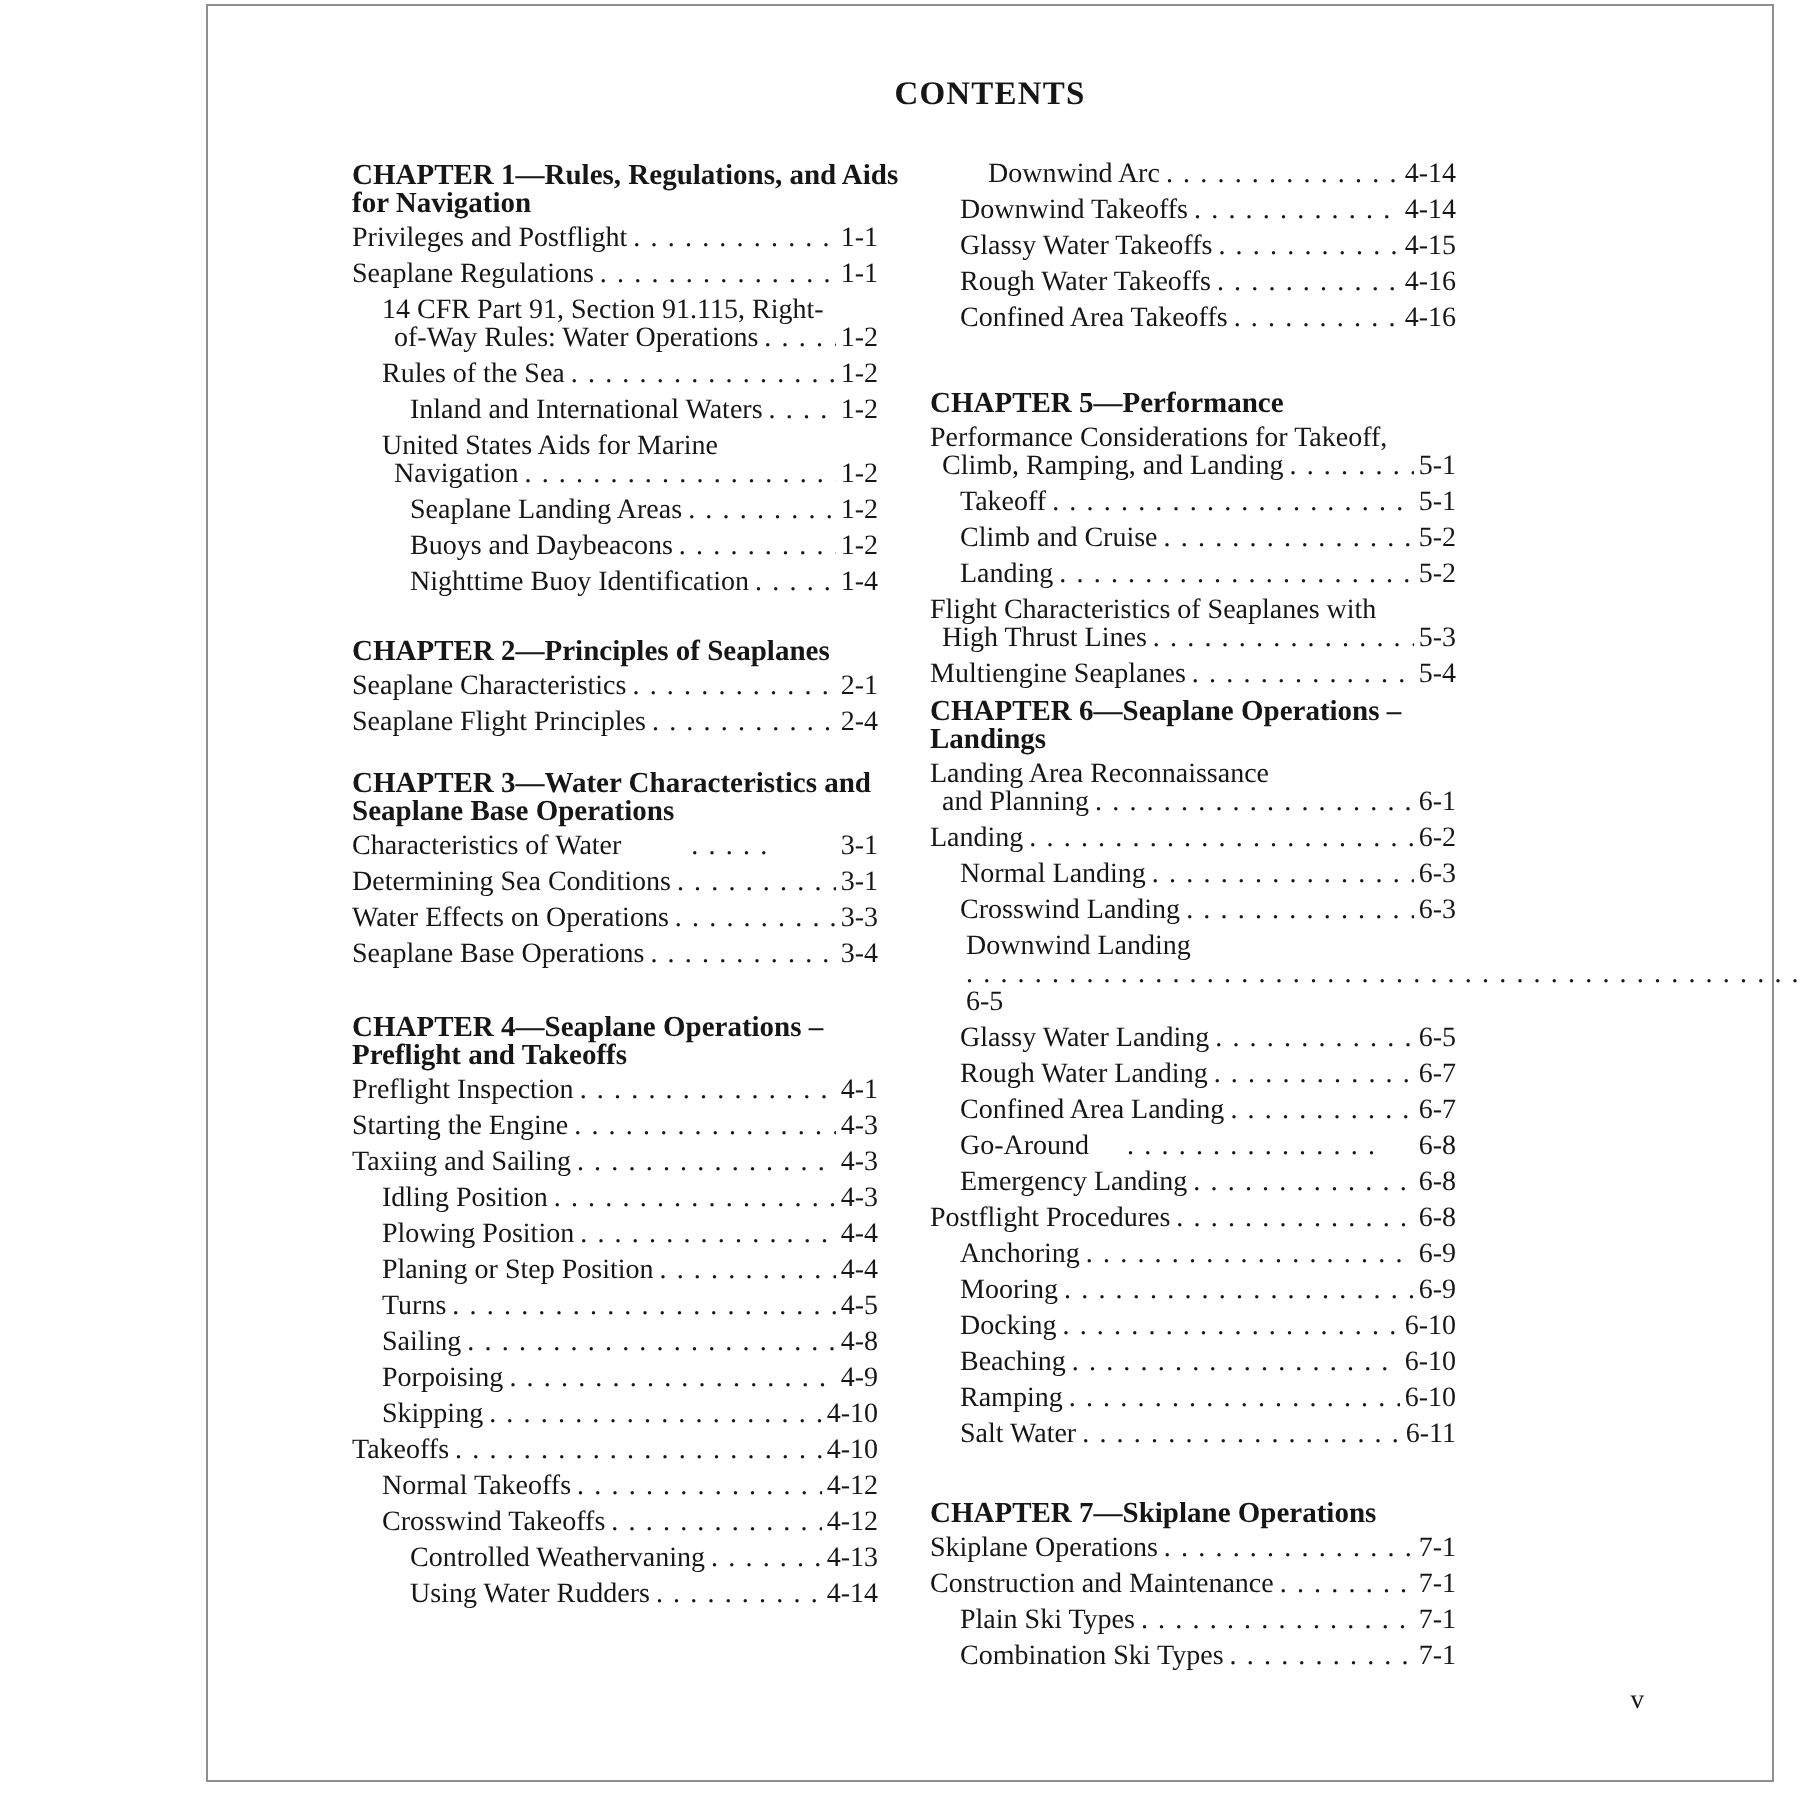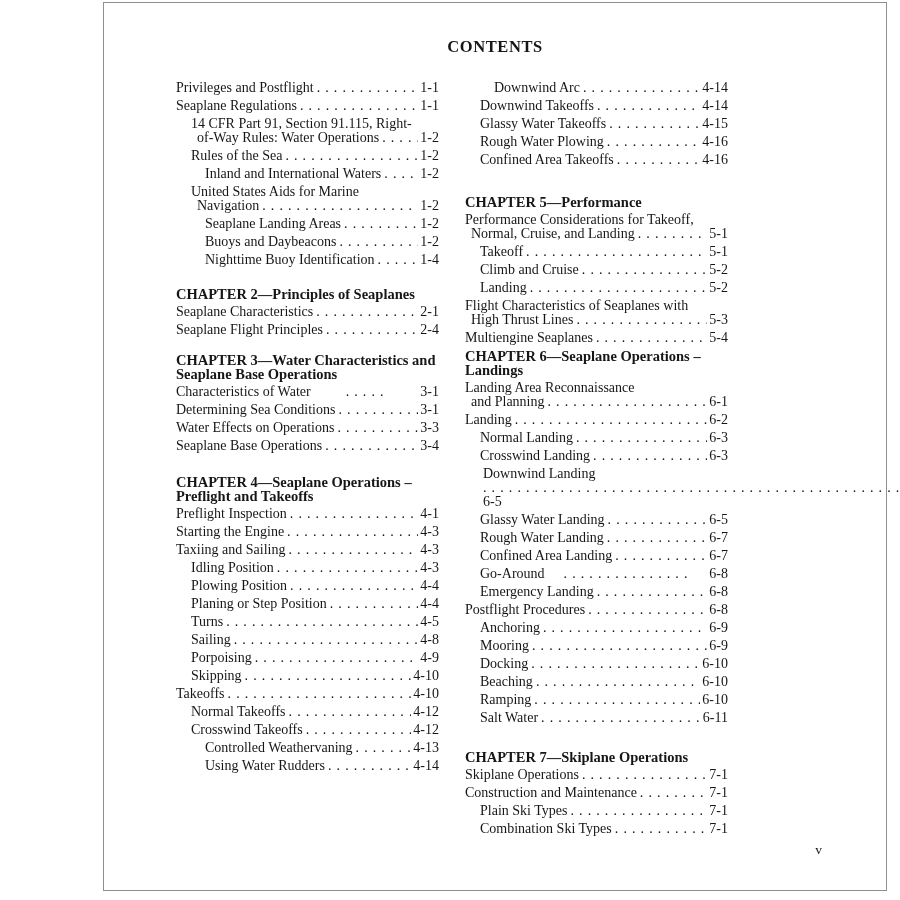--- a/index.html
+++ b/index.html
@@ -47,20 +47,24 @@
   }
 </style>
 </head>
 <body>
 
 <div class="canvas">
   <div class="page">
     <h1 class="title">CONTENTS</h1>
     <div class="col" id="col-0">
         <div class="section" style="margin-top: 0px;">
+          <div class="chapter-heading">
+            <div class="heading-line">CHAPTER 1—Rules, Regulations, and Aids</div>
+            <div class="heading-line">for Navigation</div>
+          </div>
           <div class="toc-entry">
             <div class="entry-row" style="padding-left: 0px;">
               <span class="entry-text">Privileges and Postflight</span>
               <span class="leader">. . . . . . . . . . . . . . . . . . . . . . . . . . . . . . . . . . . . . . . . . . . . . . . . . . . . . . . . . . . . </span>
               <span class="entry-page-number">1-1</span>
             </div>
           </div>
           <div class="toc-entry">
             <div class="entry-row" style="padding-left: 0px;">
               <span class="entry-text">Seaplane Regulations</span>
@@ -307,21 +311,21 @@
           </div>
           <div class="toc-entry">
             <div class="entry-row" style="padding-left: 15px;">
               <span class="entry-text">Glassy Water Takeoffs</span>
               <span class="leader">. . . . . . . . . . . . . . . . . . . . . . . . . . . . . . . . . . . . . . . . . . . . . . . . . . . . . . . . . . . . </span>
               <span class="entry-page-number">4-15</span>
             </div>
           </div>
           <div class="toc-entry">
             <div class="entry-row" style="padding-left: 15px;">
-              <span class="entry-text">Rough Water Plowing</span>
+              <span class="entry-text">Rough Water Takeoffs</span>
               <span class="leader">. . . . . . . . . . . . . . . . . . . . . . . . . . . . . . . . . . . . . . . . . . . . . . . . . . . . . . . . . . . . </span>
               <span class="entry-page-number">4-16</span>
             </div>
           </div>
           <div class="toc-entry">
             <div class="entry-row" style="padding-left: 15px;">
               <span class="entry-text">Confined Area Takeoffs</span>
               <span class="leader">. . . . . . . . . . . . . . . . . . . . . . . . . . . . . . . . . . . . . . . . . . . . . . . . . . . . . . . . . . . . </span>
               <span class="entry-page-number">4-16</span>
             </div>
@@ -329,21 +333,21 @@
         </div>
         <div class="section" style="margin-top: 28px;">
           <div class="chapter-heading">
             <div class="heading-line">CHAPTER 5—Performance</div>
           </div>
           <div class="toc-entry">
             <div class="entry-row" style="padding-left: 0px;">
               <span class="entry-text">Performance Considerations for Takeoff,</span>
             </div>
             <div class="entry-row" style="padding-left: 6px;">
-              <span class="entry-text">Normal, Cruise, and Landing</span>
+              <span class="entry-text">Climb, Ramping, and Landing</span>
               <span class="leader">. . . . . . . . . . . . . . . . . . . . . . . . . . . . . . . . . . . . . . . . . . . . . . . . . . . . . . . . . . . . </span>
               <span class="entry-page-number">5-1</span>
             </div>
           </div>
           <div class="toc-entry">
             <div class="entry-row" style="padding-left: 15px;">
               <span class="entry-text">Takeoff</span>
               <span class="leader">. . . . . . . . . . . . . . . . . . . . . . . . . . . . . . . . . . . . . . . . . . . . . . . . . . . . . . . . . . . . </span>
               <span class="entry-page-number">5-1</span>
             </div>

